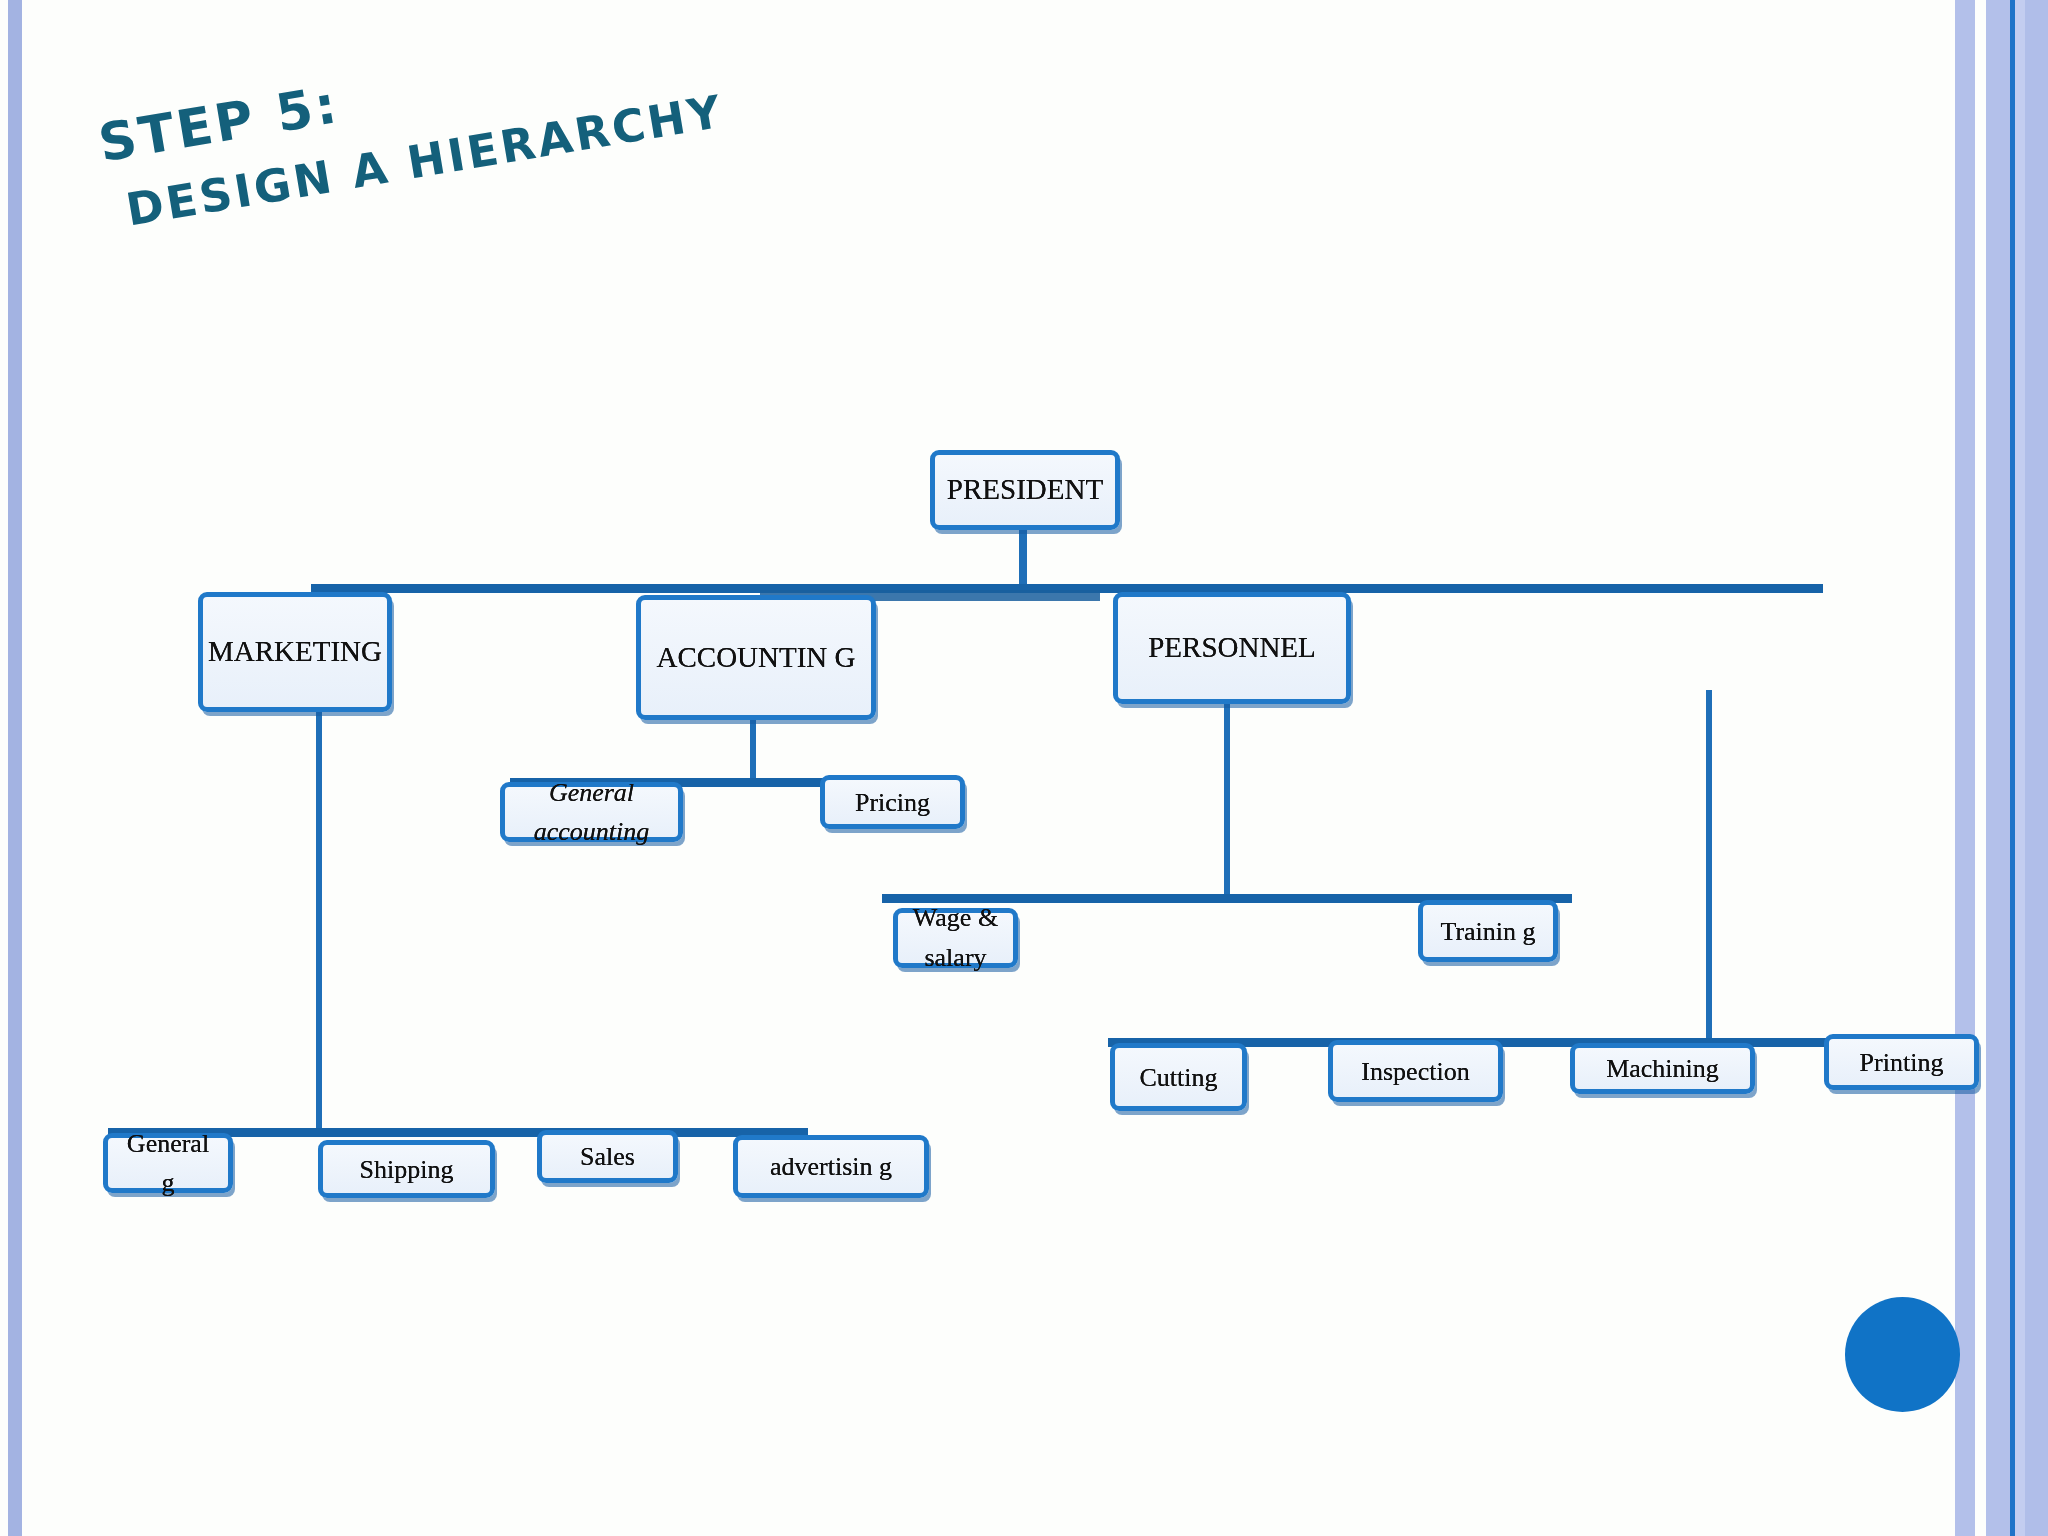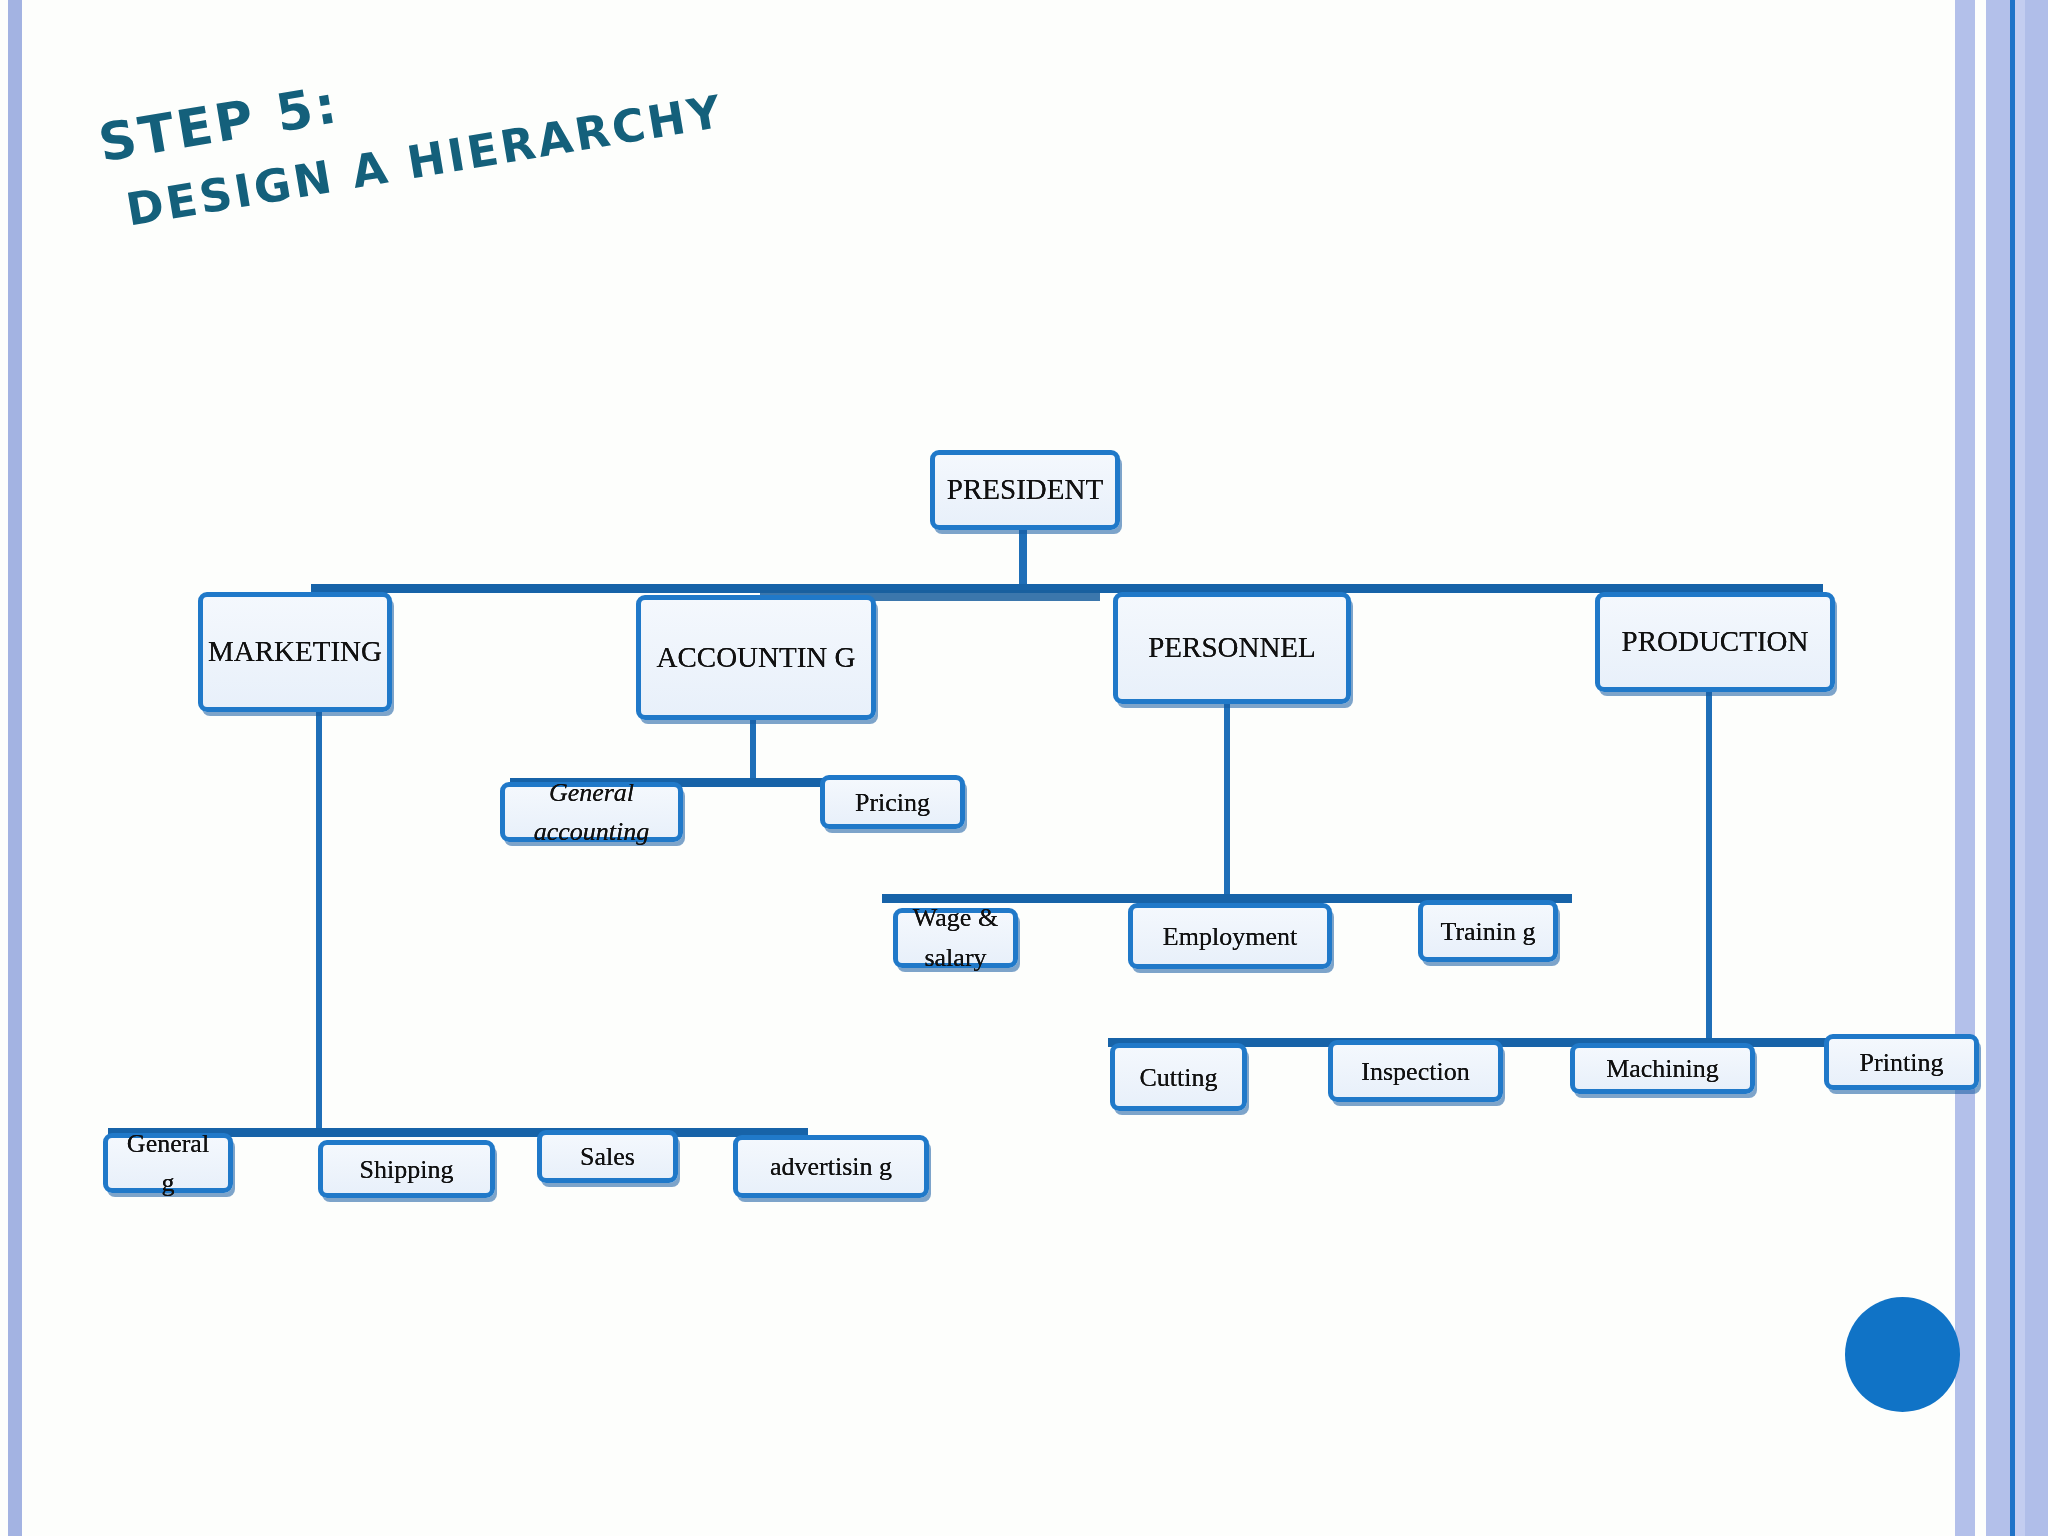--- a/index.html
+++ b/index.html
@@ -121,39 +121,33 @@
   </div>
 
   <div class="node t-lg" style="left:636px;top:595px;width:240px;height:125px;text-align:center;">
     <span class="lbl">ACCOUNTIN G</span>
   </div>
 
   <div class="node t-lg" style="left:1113px;top:592px;width:238px;height:112px;">
     <span class="lbl">PERSONNEL</span>
   </div>
 
-  <div class="node t-lg" style="left:1595px;top:592px;width:240px;height:100px;">
-    <span class="lbl">PRODUCTION</span>
-  </div>
 
   <div class="node t-sm ovf" style="left:500px;top:782px;width:183px;height:60px;">
     <span class="lbl" style="width:200px;font-style:italic;">General accounting</span>
   </div>
 
   <div class="node t-sm" style="left:820px;top:775px;width:145px;height:54px;">
     <span class="lbl">Pricing</span>
   </div>
 
   <div class="node t-sm ovf" style="left:893px;top:908px;width:125px;height:60px;">
     <span class="lbl" style="width:90px;line-height:1.55;">Wage &amp; salary</span>
   </div>
 
-  <div class="node t-sm" style="left:1128px;top:903px;width:204px;height:66px;">
-    <span class="lbl">Employment</span>
-  </div>
 
   <div class="node t-sm ovf" style="left:1418px;top:900px;width:140px;height:62px;">
     <span class="lbl" style="width:105px;">Trainin g</span>
   </div>
 
   <div class="node t-sm" style="left:1110px;top:1043px;width:137px;height:68px;">
     <span class="lbl">Cutting</span>
   </div>
 
   <div class="node t-sm" style="left:1328px;top:1040px;width:175px;height:62px;">

